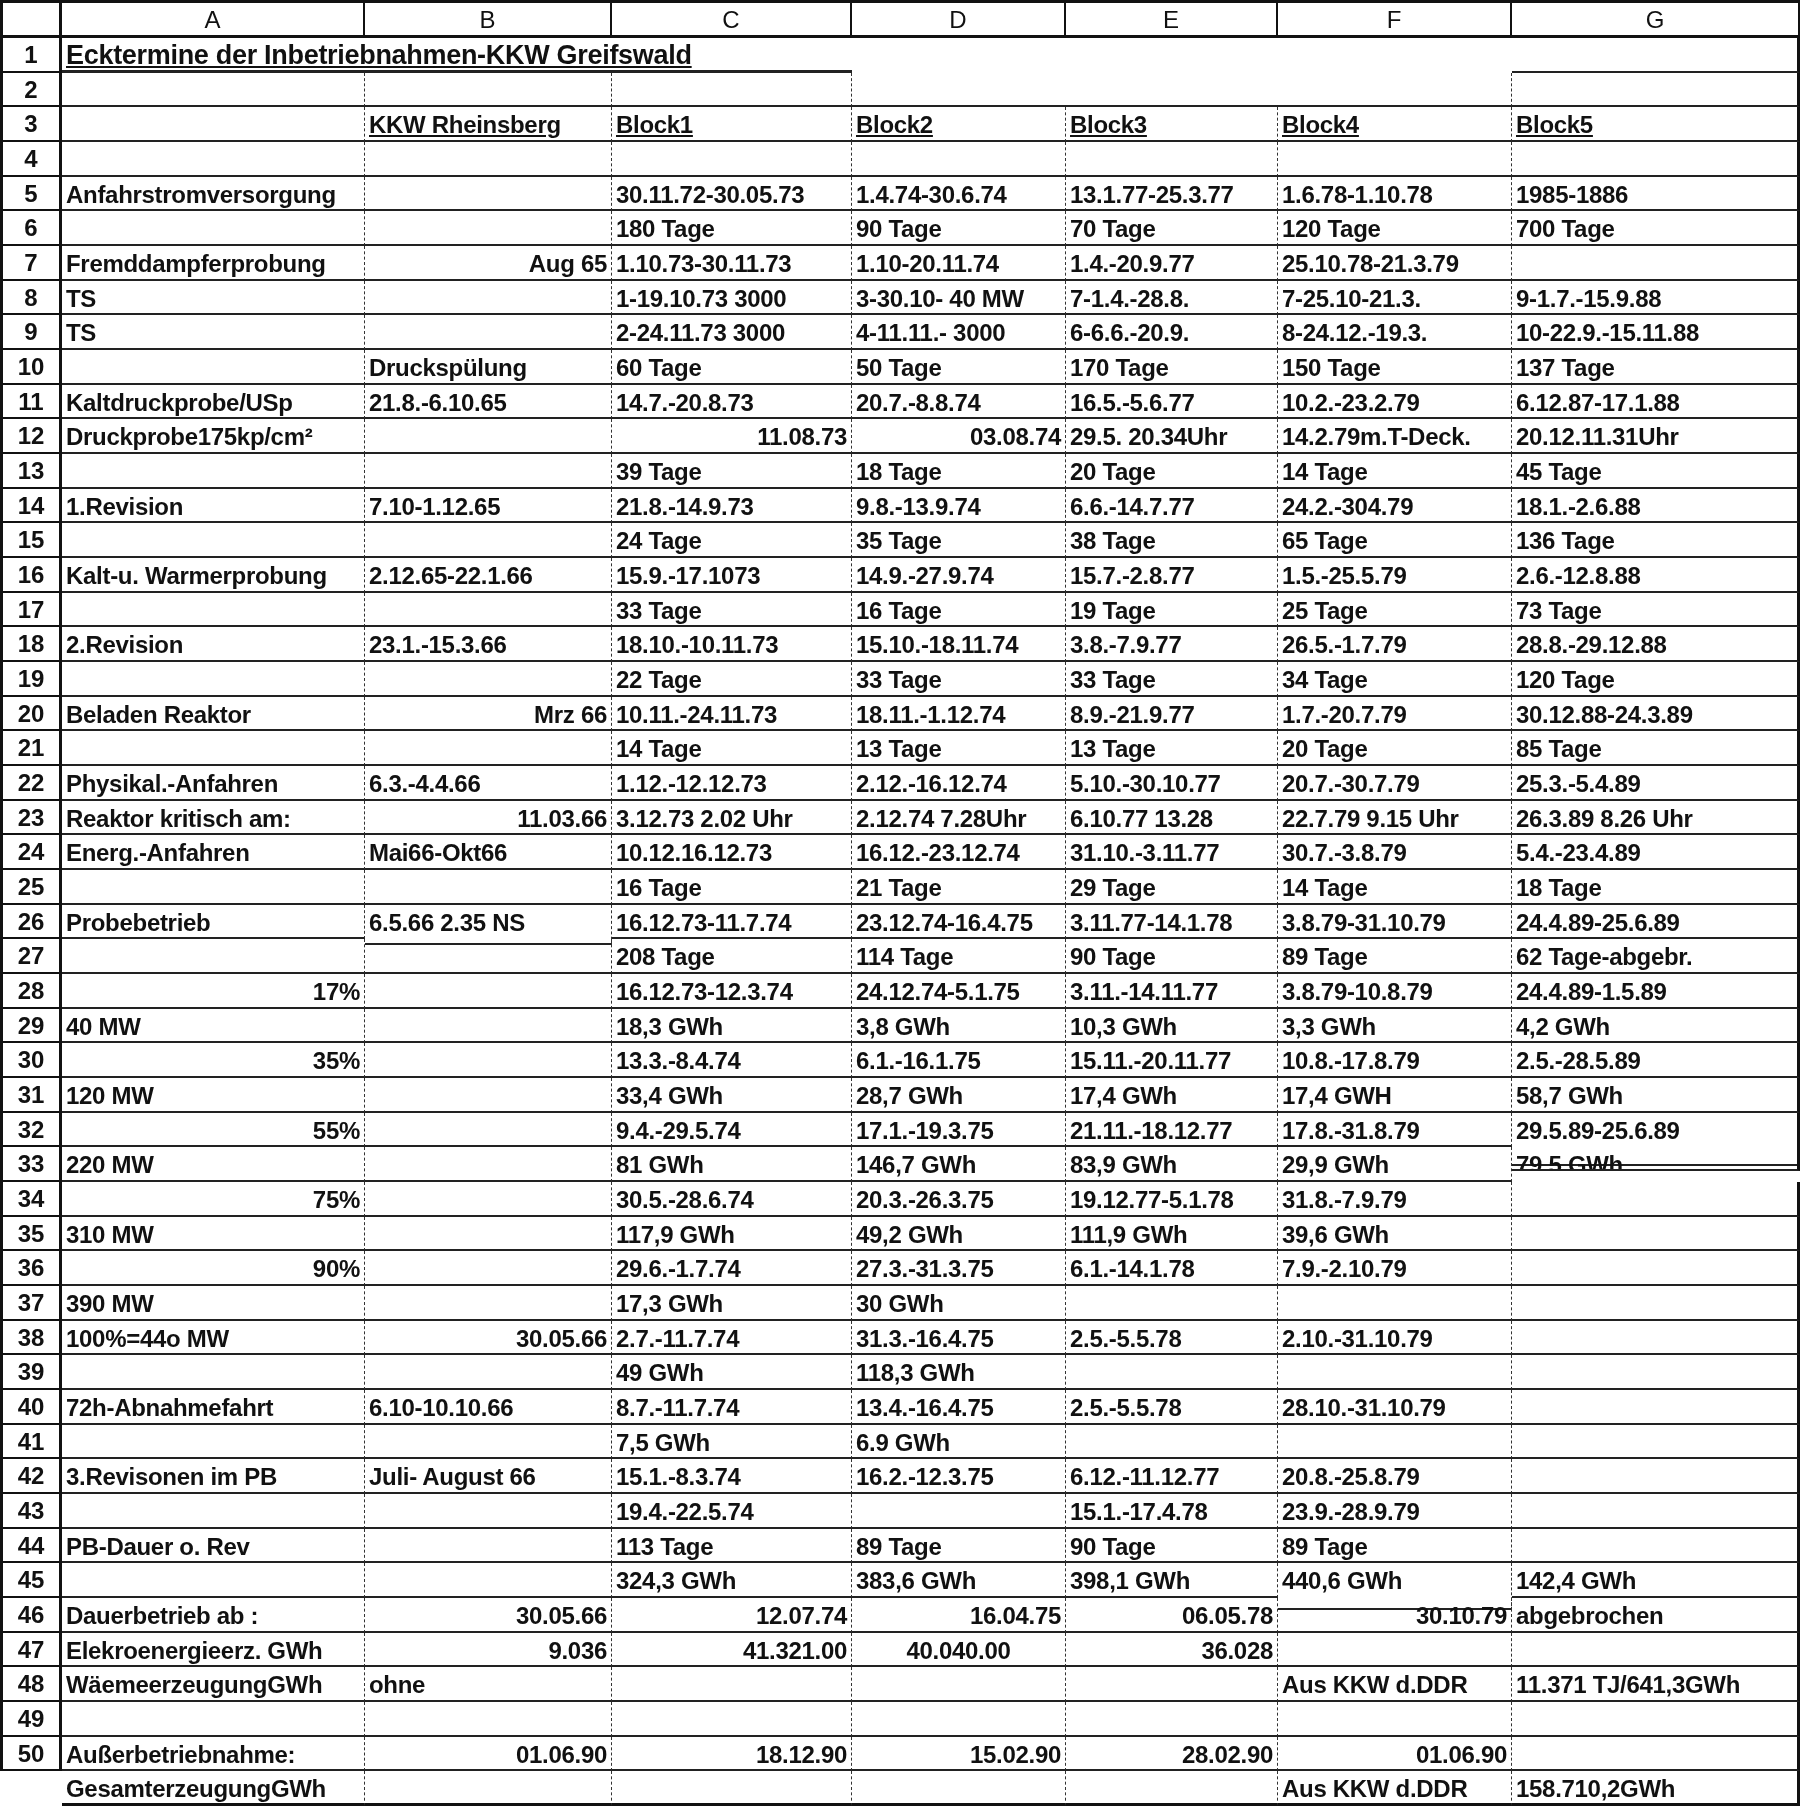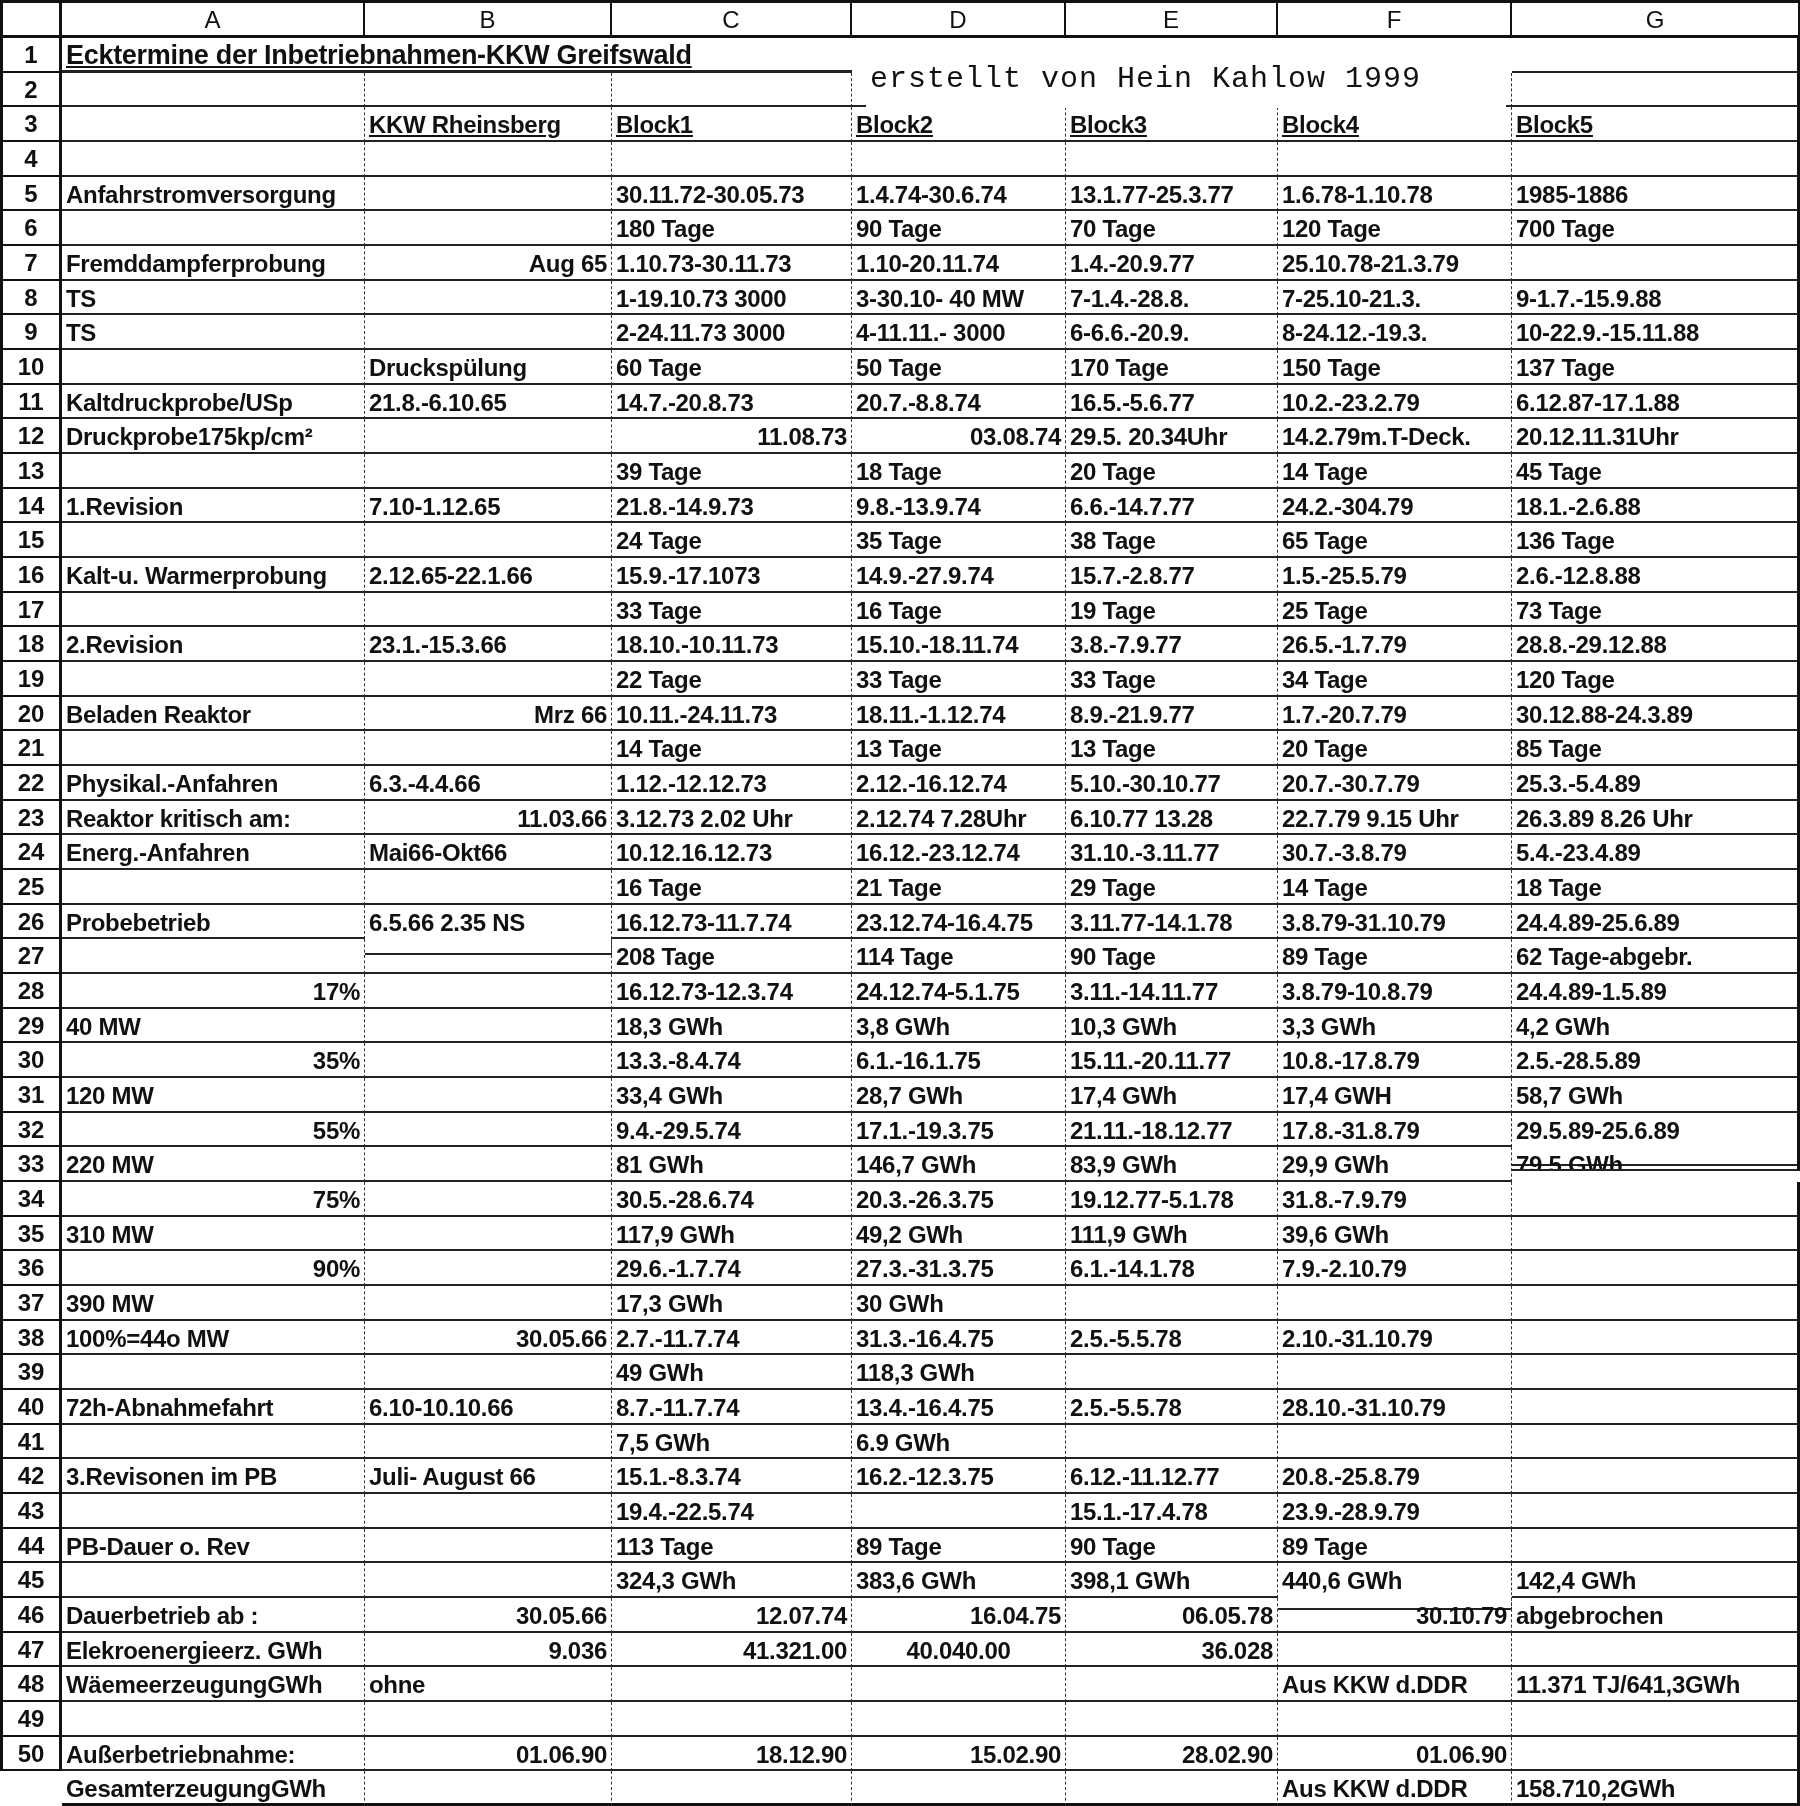--- a/index.html
+++ b/index.html
@@ -230,21 +230,21 @@
       <div class="rowhdr" style="top: 870px; height: 34.6667px; line-height: 34.6667px;">25</div>
       <div class="cell" style="left: 62px; width: 303px; top: 870px; height: 34.6667px; line-height: 36.6667px;"></div>
       <div class="cell" style="left: 365px; width: 247px; top: 870px; height: 34.6667px; line-height: 36.6667px;"></div>
       <div class="cell" style="left: 612px; width: 240px; top: 870px; height: 34.6667px; line-height: 36.6667px;">16 Tage</div>
       <div class="cell" style="left: 852px; width: 214px; top: 870px; height: 34.6667px; line-height: 36.6667px;">21 Tage</div>
       <div class="cell" style="left: 1066px; width: 212px; top: 870px; height: 34.6667px; line-height: 36.6667px;">29 Tage</div>
       <div class="cell" style="left: 1278px; width: 234px; top: 870px; height: 34.6667px; line-height: 36.6667px;">14 Tage</div>
       <div class="cell lastcol" style="left: 1512px; width: 288px; top: 870px; height: 34.6667px; line-height: 36.6667px;">18 Tage</div>
       <div class="rowhdr" style="top: 904.667px; height: 34.6667px; line-height: 34.6667px;">26</div>
       <div class="cell" style="left: 62px; width: 303px; top: 904.667px; height: 34.6667px; line-height: 36.6667px;">Probebetrieb</div>
-      <div class="cell" style="left: 365px; width: 247px; top: 904.667px; height: 50px; line-height: 36.6667px;">6.5.66 2.35 NS</div>
+      <div class="cell" style="left: 365px; width: 247px; top: 904.667px; height: 40px; line-height: 36.6667px;">6.5.66 2.35 NS</div>
       <div class="cell" style="left: 612px; width: 240px; top: 904.667px; height: 34.6667px; line-height: 36.6667px;">16.12.73-11.7.74</div>
       <div class="cell" style="left: 852px; width: 214px; top: 904.667px; height: 34.6667px; line-height: 36.6667px;">23.12.74-16.4.75</div>
       <div class="cell" style="left: 1066px; width: 212px; top: 904.667px; height: 34.6667px; line-height: 36.6667px;">3.11.77-14.1.78</div>
       <div class="cell" style="left: 1278px; width: 234px; top: 904.667px; height: 34.6667px; line-height: 36.6667px;">3.8.79-31.10.79</div>
       <div class="cell lastcol" style="left: 1512px; width: 288px; top: 904.667px; height: 34.6667px; line-height: 36.6667px;">24.4.89-25.6.89</div>
       <div class="rowhdr" style="top: 939.333px; height: 34.6667px; line-height: 34.6667px;">27</div>
       <div class="cell" style="left: 62px; width: 303px; top: 939.333px; height: 34.6667px; line-height: 36.6667px;"></div>
       <div class="cell" style="left: 365px; width: 247px; top: 939.333px; height: 34.6667px; line-height: 36.6667px;"></div>
       <div class="cell" style="left: 612px; width: 240px; top: 939.333px; height: 34.6667px; line-height: 36.6667px;">208 Tage</div>
       <div class="cell" style="left: 852px; width: 214px; top: 939.333px; height: 34.6667px; line-height: 36.6667px;">114 Tage</div>
@@ -438,14 +438,13 @@
       <div class="rowhdr" style="top: 1861px; height: 34.6667px; line-height: 34.6667px;">51</div>
       <div class="cell" style="left: 62px; width: 303px; top: 1771.33px; height: 34.6667px; line-height: 36.6667px; border-bottom: 3px solid rgb(17, 17, 17);">GesamterzeugungGWh</div>
       <div class="cell" style="left: 365px; width: 247px; top: 1771.33px; height: 34.6667px; line-height: 36.6667px; border-bottom: 3px solid rgb(17, 17, 17);"></div>
       <div class="cell" style="left: 612px; width: 240px; top: 1771.33px; height: 34.6667px; line-height: 36.6667px; border-bottom: 3px solid rgb(17, 17, 17);"></div>
       <div class="cell" style="left: 852px; width: 214px; top: 1771.33px; height: 34.6667px; line-height: 36.6667px; border-bottom: 3px solid rgb(17, 17, 17);"></div>
       <div class="cell" style="left: 1066px; width: 212px; top: 1771.33px; height: 34.6667px; line-height: 36.6667px; border-bottom: 3px solid rgb(17, 17, 17);"></div>
       <div class="cell" style="left: 1278px; width: 234px; top: 1771.33px; height: 34.6667px; line-height: 36.6667px; border-bottom: 3px solid rgb(17, 17, 17);">Aus KKW d.DDR</div>
       <div class="cell lastcol" style="left: 1512px; width: 288px; top: 1771.33px; height: 34.6667px; line-height: 36.6667px; border-bottom: 3px solid rgb(17, 17, 17);">158.710,2GWh</div>
     </div>
   <div class="cell title" style="left:62px;top:38px;width:790px;height:34px;line-height:34px;border-right:none;border-bottom:2px solid #222;z-index:2;background:#fff;">Ecktermine der Inbetriebnahmen-KKW Greifswald</div>
-  <div class="cell author" style="left:866px;top:50px;width:640px;height:58px;line-height:58px;border-right:none;border-bottom:none;z-index:2;background:#fff;">erstellt von Hein Kahlow 1999</div>
 </div>
 
 </body></html>

